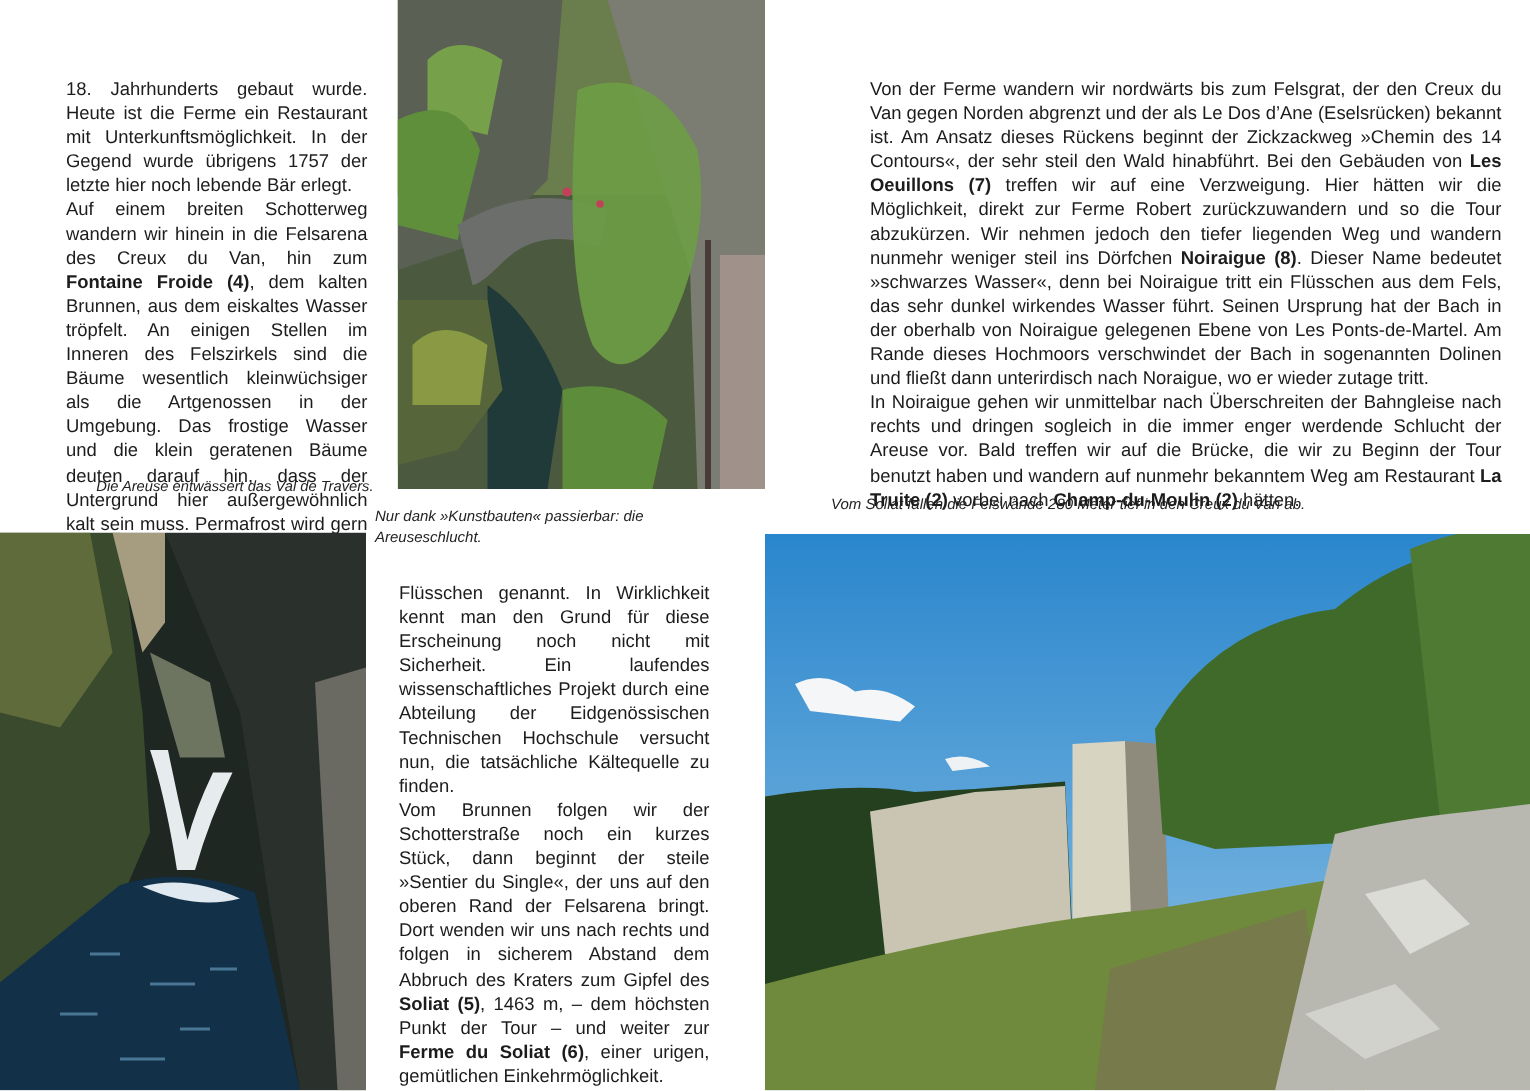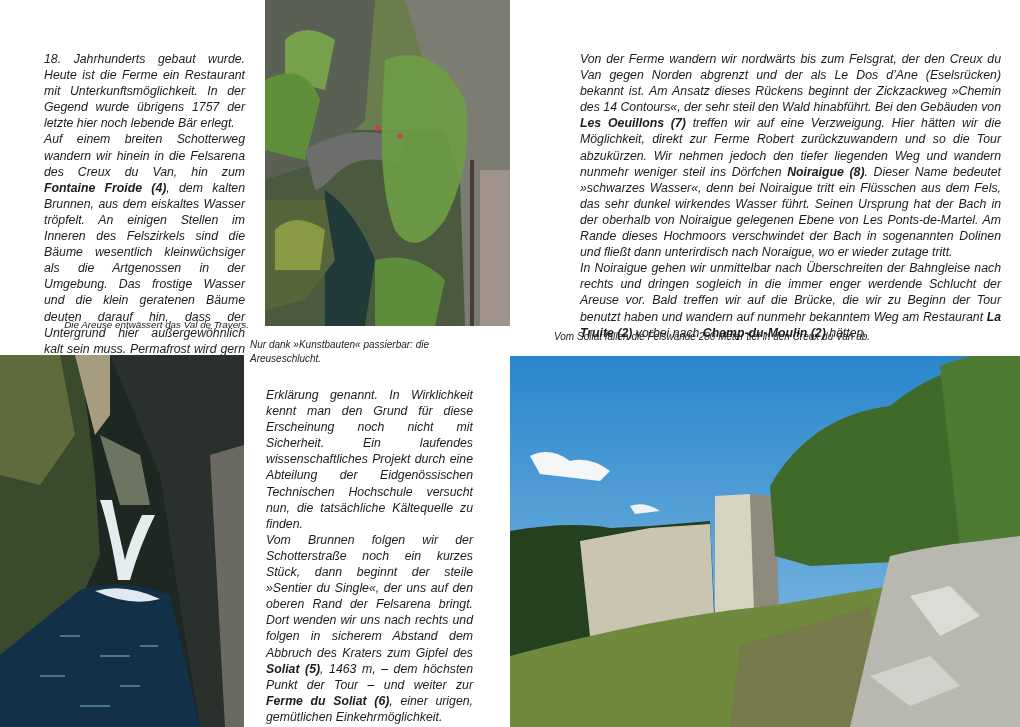--- a/index.html
+++ b/index.html
@@ -3,21 +3,21 @@
   <meta charset="utf-8">
   <style>
     html, body { margin: 0; padding: 0; }
     body {
       width: 1020px; height: 727px; position: relative; overflow: hidden;
       background: #ffffff; color: #1a1a1a;
       font-family: "Liberation Sans", sans-serif;
     }
     .text {
       position: absolute; font-size: 12.3px; line-height: 16.1px;
-      text-align: justify; hyphens: manual; color: #1c1c1c; font-style: italic;
+      text-align: justify; hyphens: manual; color: #1c1c1c;
     }
     .text b { font-weight: bold; }
     .caption {
       position: absolute; font-size: 10px; line-height: 14px;
       font-style: italic; color: #222;
     }
     .photo { position: absolute; overflow: hidden; }
     .photo svg { display: block; width: 100%; height: 100%; }
   </style>
 </head>
@@ -74,21 +74,21 @@
         <rect x="100" y="300" width="30" height="2"></rect>
       <rect x="40" y="320" width="25" height="2"></rect>
         <rect x="120" y="330" width="20" height="2"></rect>
       <rect x="80" y="350" width="30" height="2"></rect>
         <rect x="140" y="290" width="18" height="2"></rect>
     </g>
   </svg>
 </div>
 
 <div class="text" style="left:266px; top:387px; width:207px;">
-  <span>Erklärung genannt. In Wirklichkeit kennt man den Grund für diese Erscheinung noch nicht mit Sicherheit. Ein laufendes wissenschaftliches Projekt durch eine Abteilung der Eidgenössischen Technischen Hochschule versucht nun, die tatsächliche Kältequelle zu finden.</span><br>
+  <span>Flüsschen genannt. In Wirklichkeit kennt man den Grund für diese Erscheinung noch nicht mit Sicherheit. Ein laufendes wissenschaftliches Projekt durch eine Abteilung der Eidgenössischen Technischen Hochschule versucht nun, die tatsächliche Kältequelle zu finden.</span><br>
   <span>Vom Brunnen folgen wir der Schotterstraße noch ein kurzes Stück, dann beginnt der steile »Sentier du Single«, der uns auf den oberen Rand der Felsarena bringt. Dort wenden wir uns nach rechts und folgen in sicherem Abstand dem Abbruch des Kraters zum Gipfel des </span><b>Soliat (5)</b><span>, 1463 m, – dem höchsten Punkt der Tour – und weiter zur </span><b>Ferme du Soliat (6)</b><span>, einer urigen, gemütlichen Einkehrmöglichkeit.</span>
 </div>
 
 <div class="photo" style="left:510px; top:356px; width:510px; height:371px;">
   <svg viewBox="0 0 510 371" preserveAspectRatio="none">
     <defs>
       <linearGradient id="sky" x1="0" y1="0" x2="0" y2="1">
         <stop offset="0" stop-color="#2a86cc"></stop>
         <stop offset="1" stop-color="#8fc2e6"></stop>
       </linearGradient>

